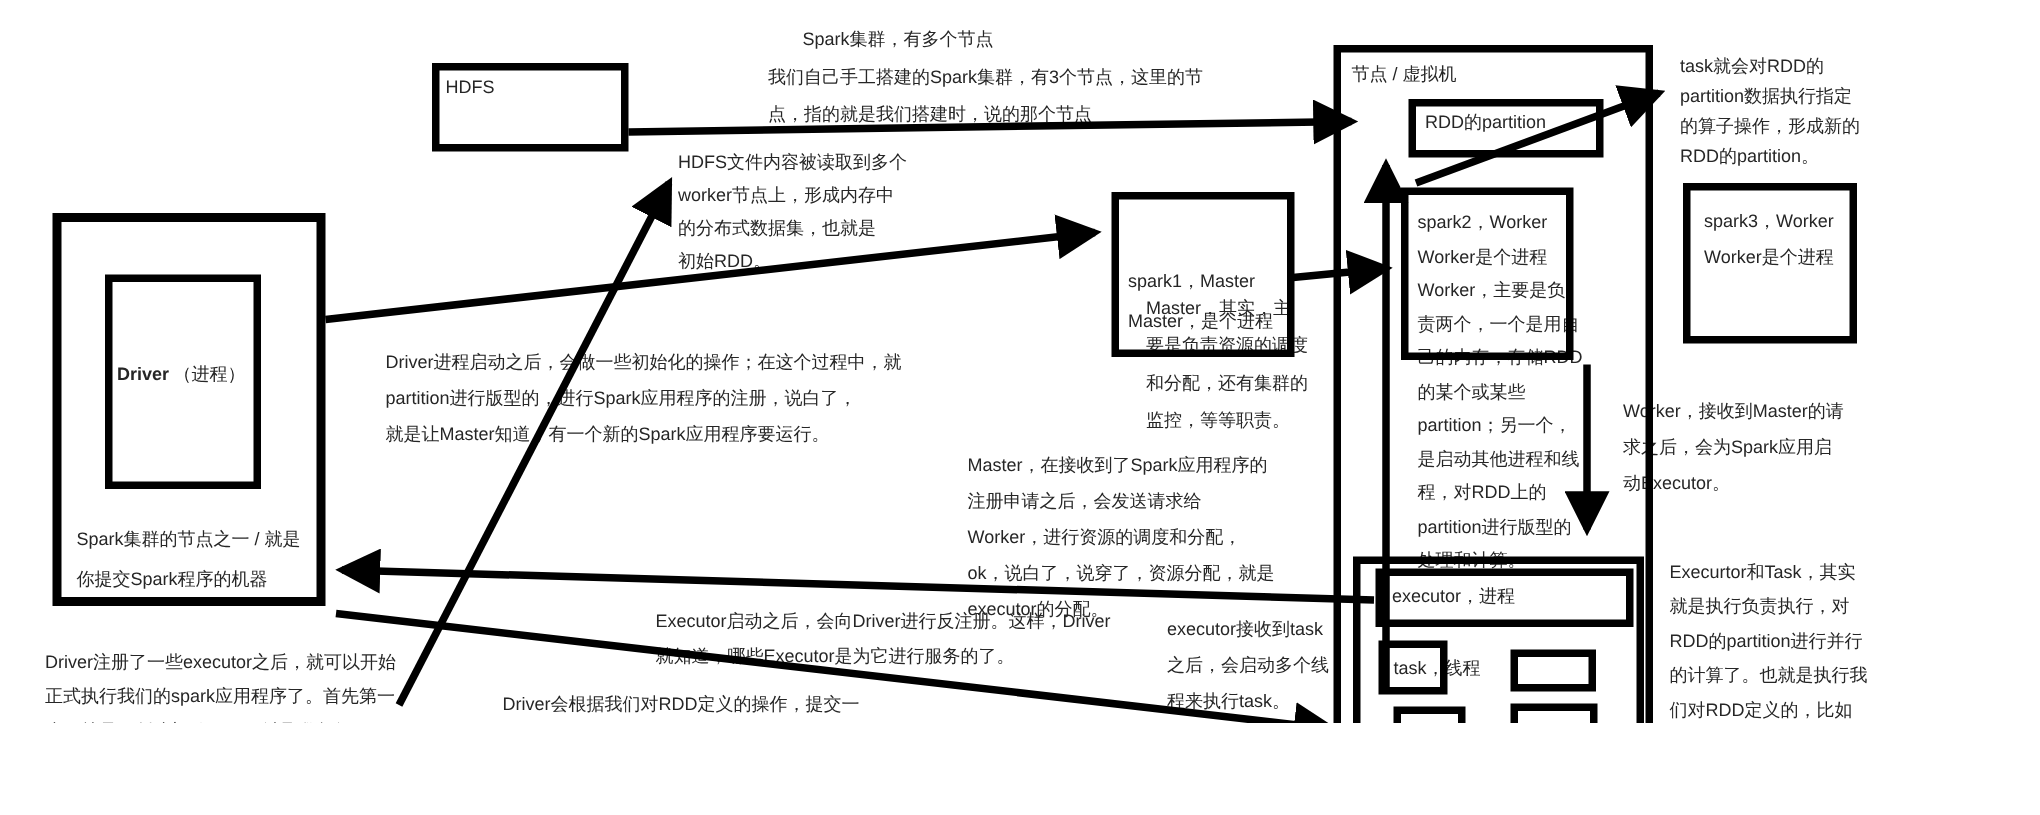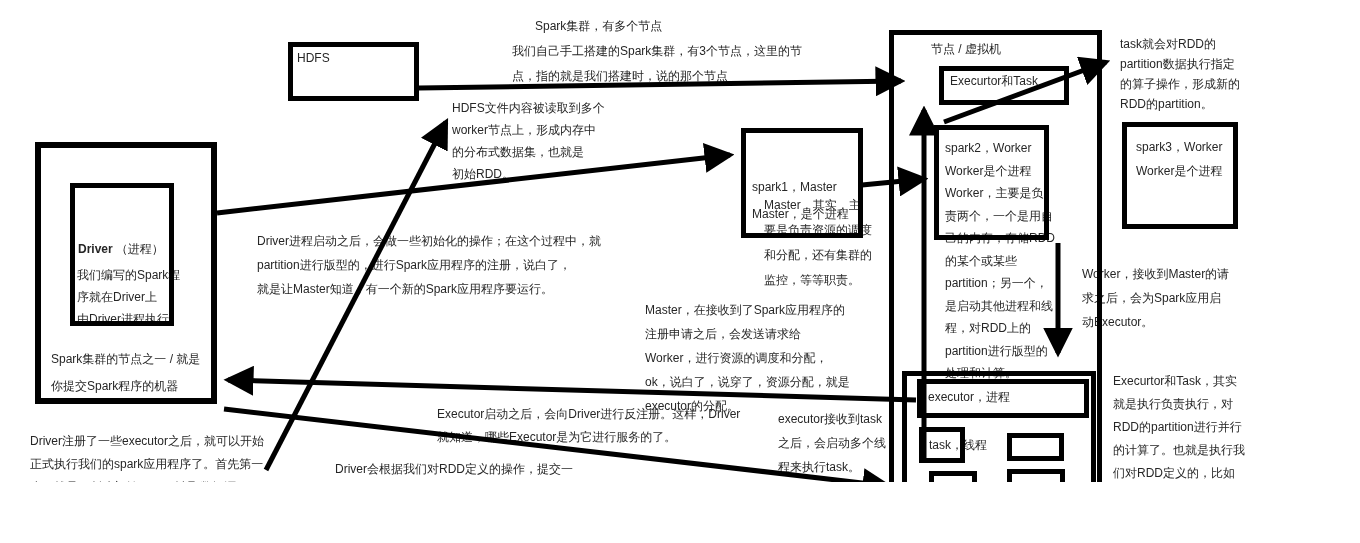--- a/index.html
+++ b/index.html
@@ -57,39 +57,36 @@
 们对RDD定义的，比如
 map、flatMap、reduce
 等算子操作。</div>
 
   <div class="box" style="left:288px;top:42px;width:131px;height:59px;"></div>
   <div class="label" style="left:297px;top:51px;">HDFS</div>
 
   <div class="box" style="left:35px;top:142px;width:182px;height:262px;border-width:6px;"></div>
   <div class="box" style="left:70px;top:183px;width:104px;height:143px;"></div>
   <div class="label" style="left:78px;top:241px;"><span class="bold">Driver</span><span style="margin-left:3px;">（进程）</span></div>
-  <div class="note" style="left:77px;top:264px;line-height:22px;">我们编写的Spark程
-序就在Driver上
-由Driver进程执行</div>
   <div class="note" style="left:51px;top:346px;line-height:27px;">Spark集群的节点之一 / 就是
 你提交Spark程序的机器</div>
 
   <div class="box" style="left:741px;top:128px;width:122px;height:110px;"></div>
   <div class="note" style="left:752px;top:141px;line-height:27px;margin-top:33px;">spark1，Master
 Master，是个进程</div>
   <div class="note" style="left:764px;top:193px;line-height:25px;">Master，其实，主
 要是负责资源的调度
 和分配，还有集群的
 监控，等等职责。</div>
 
   <div class="box" style="left:889px;top:30px;width:213px;height:483px;"></div>
-  <div class="label" style="left:931px;top:41px;text-align:center;">节点 / 虚拟机</div>
+  <div class="label" style="left:901px;top:41px;text-align:center;">节点 / 虚拟机</div>
 
   <div class="box" style="left:939px;top:66px;width:130px;height:39px;"></div>
-  <div class="label" style="left:950px;top:73px;">Execurtor和Task</div>
+  <div class="label" style="left:950px;top:73px;">RDD的partition</div>
 
   <div class="box" style="left:934px;top:125px;width:115px;height:115px;"></div>
   <div class="note" style="left:945px;top:137px;line-height:22.5px;">spark2，Worker
 Worker是个进程
 Worker，主要是负
 责两个，一个是用自
 己的内存，存储RDD
 的某个或某些
 partition；另一个，
 是启动其他进程和线

